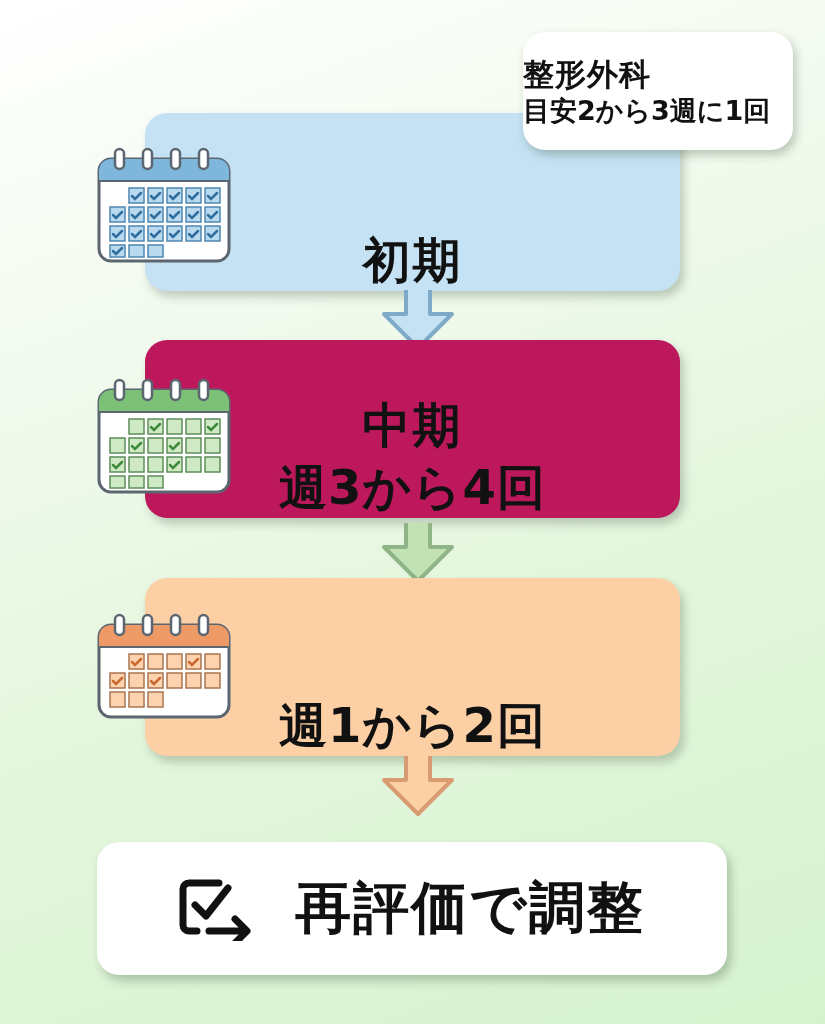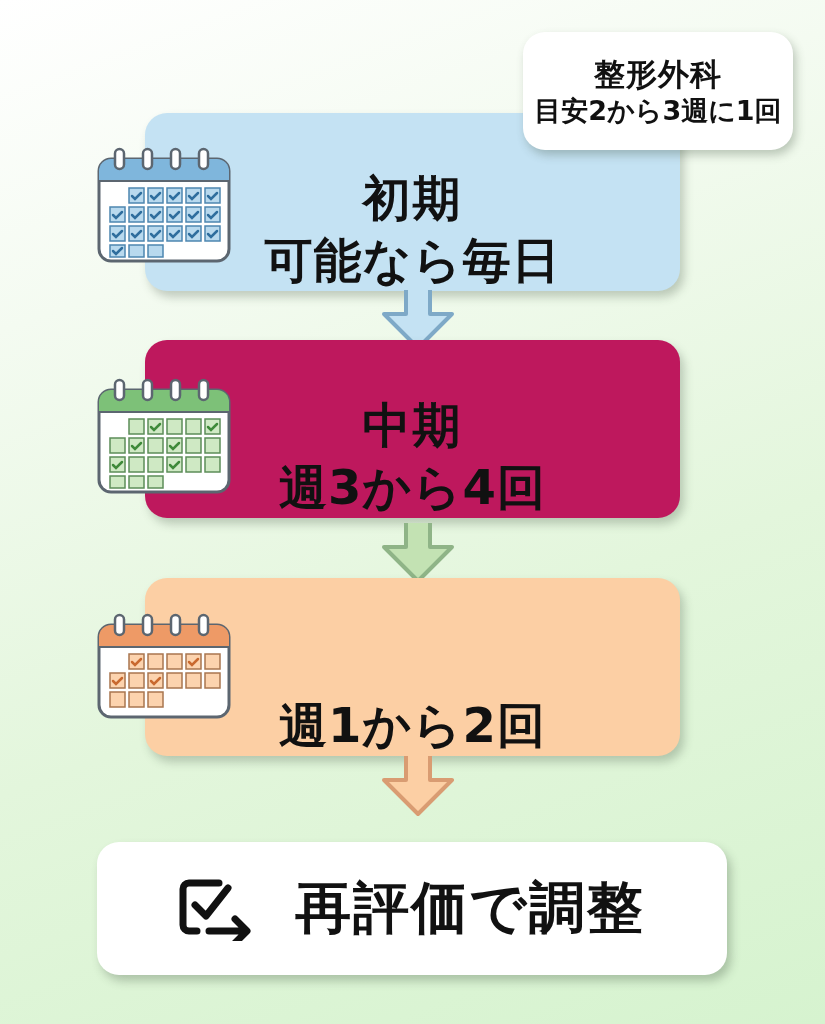--- a/index.html
+++ b/index.html
@@ -19,40 +19,39 @@
   .st-early { top:113px; height:178px; background:#c4e2f3; }
   .st-mid   { top:340px; height:178px; background:#be185d; }
   .st-late  { top:578px; height:178px; background:#fccfa4; }
   .st-early .txt { margin-top:16px; }
   .arrow { position:absolute; left:378px; width:80px; height:62px; }
   .calendar { position:absolute; left:96px; width:136px; height:118px; }
   .badge {
     position:absolute; left:523px; top:32px; width:270px; height:118px;
     background:#fff; border-radius:22px;
     box-shadow: 3px 5px 10px rgba(60,80,60,0.3);
-    display:flex; flex-direction:column; align-items:center; justify-content:center;
+    display:flex; flex-direction:column; justify-content:center;
     font-weight:bold; color:#111;
   }
   .badge .b1 { font-size:31px; line-height:40px; letter-spacing:1px; }
   .badge .b2 { font-size:27px; line-height:34px; }
   .final {
     position:absolute; left:97px; top:842px; width:630px; height:133px;
     background:#fff; border-radius:22px;
     box-shadow: 4px 6px 10px rgba(60,80,60,0.3);
     display:flex; align-items:center; justify-content:center; gap:38px;
   }
   .final .label { font-size:56px; font-weight:bold; color:#111; letter-spacing:2px; }
 </style>
 </head>
 <body>
 
 <div class="stage st-early">
   <div class="txt">
     <div class="t1">初期</div>
-    <div class="t2">可能なら毎日</div>
   </div>
 </div>
 <svg class="calendar" style="top:147px" viewBox="0 0 136 118">
   <rect x="3" y="12" width="130" height="102" rx="12" fill="#fff" stroke="#5c6670" stroke-width="3"></rect>
   <path d="M3 24 a12 12 0 0 1 12 -12 h106 a12 12 0 0 1 12 12 v10 h-130z" fill="#7fb6dc"></path>
   <line x1="3" y1="34" x2="133" y2="34" stroke="#5c6670" stroke-width="2"></line>
   <g fill="#fff" stroke="#5c6670" stroke-width="2.5">
     <rect x="19" y="2" width="9" height="20" rx="4.5"></rect>
       <rect x="47" y="2" width="9" height="20" rx="4.5"></rect>
     <rect x="75" y="2" width="9" height="20" rx="4.5"></rect>

